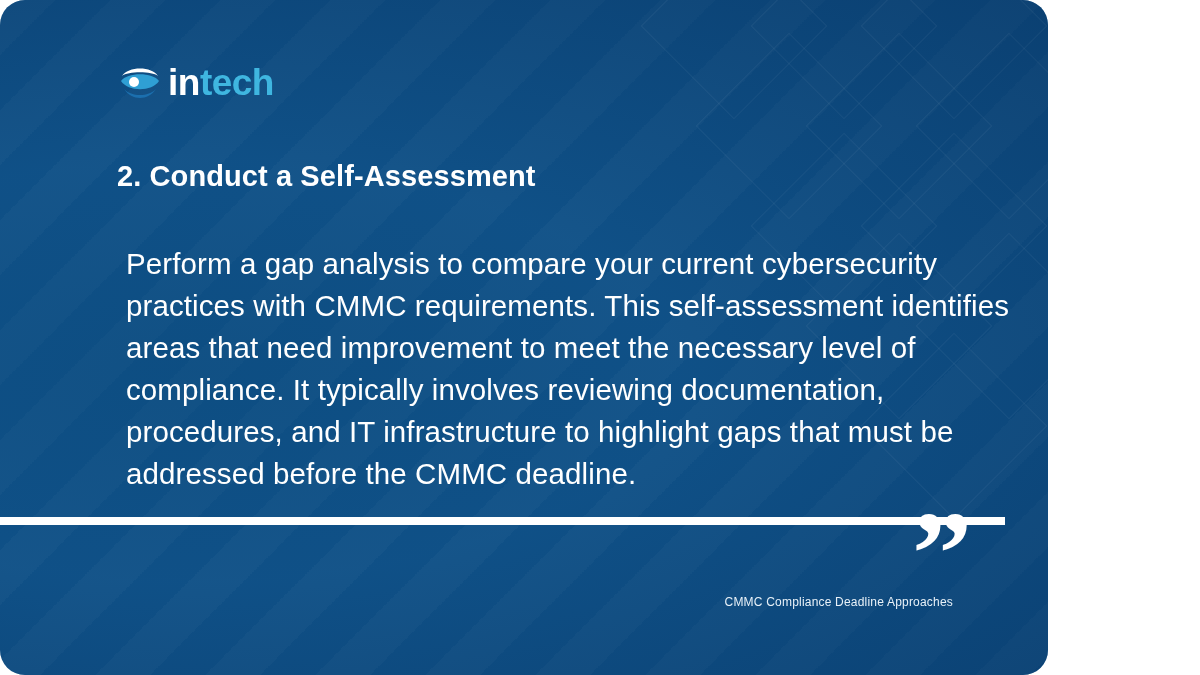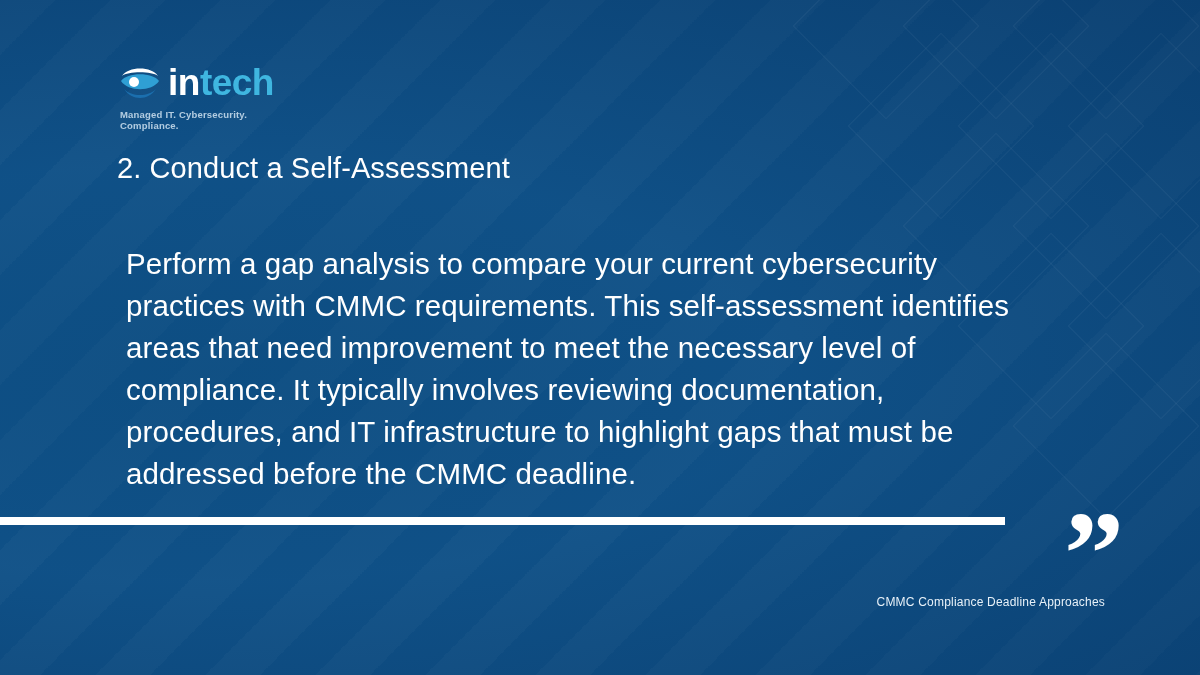--- a/index.html
+++ b/index.html
@@ -4,27 +4,28 @@
 <style>
   * { margin: 0; padding: 0; box-sizing: border-box; }
   html, body {
     width: 1200px;
     height: 675px;
     overflow: hidden;
     font-family: "Liberation Sans", sans-serif;
   }
   .slide {
     position: relative;
-    width: 1200px;
+    width: 1048px;
     height: 675px;
     background: #11578f;
     background-image:
       linear-gradient(135deg, rgba(255,255,255,0.035) 25%, transparent 25%, transparent 50%, rgba(255,255,255,0.035) 50%, rgba(255,255,255,0.035) 75%, transparent 75%);
     background-size: 110px 110px;
     overflow: hidden;
+    border-radius: 25px;
   }
   
   .slide::before {
     content: "";
     position: absolute;
     inset: 0;
     background: radial-gradient(ellipse at 18% 55%, rgba(10,70,120,0.55) 0%, rgba(10,60,110,0.25) 40%, rgba(5,45,90,0.55) 100%);
     pointer-events: none;
   }
   .diamond-field {
@@ -76,23 +77,23 @@
     margin-left: 2px;
     font-size: 9.5px;
     letter-spacing: 0.2px;
     color: #cfe2f1;
     opacity: 0.85;
     font-weight: bold;
   }
   .heading {
     position: absolute;
     left: 117px;
-    top: 152px;
+    top: 160px;
     font-size: 29px;
-    font-weight: normal;
+    font-weight: bold;
     color: #ffffff;
     letter-spacing: 0.1px;
   }
   .body-text {
     position: absolute;
     left: 126px;
     top: 243px;
     width: 910px;
     font-size: 29.5px;
     line-height: 42px;
@@ -164,21 +165,20 @@
             <path d="M4 14 C10 4, 34 4, 40 14 C34 9, 10 9, 4 14 Z" fill="#ffffff"></path>
             <path d="M3 19 C9 10, 35 10, 41 19 C34 30, 10 30, 3 19 Z" fill="#2f9fd4"></path>
             <circle cx="16" cy="20" r="5" fill="#ffffff"></circle>
             <path d="M6 27 C14 35, 30 35, 38 27 C30 39, 14 39, 6 27 Z" fill="#1b6fae"></path>
           </svg>
         </div>
         <div class="logo-text">
           <span>in</span><span class="teal">tech</span>
         </div>
       </div>
-      <div class="logo-tagline">Managed IT. Cybersecurity. Compliance.</div>
     </div>
 
     <div class="heading">2. Conduct a Self-Assessment</div>
 
     <div class="body-text">Perform a gap analysis to compare your current cybersecurity practices with CMMC requirements. This self-assessment identifies areas that need improvement to meet the necessary level of compliance. It typically involves reviewing documentation, procedures, and IT infrastructure to highlight gaps that must be addressed before the CMMC deadline.</div>
 
     <div class="divider"></div>
 
     <div class="quote-mark">”</div>
 

